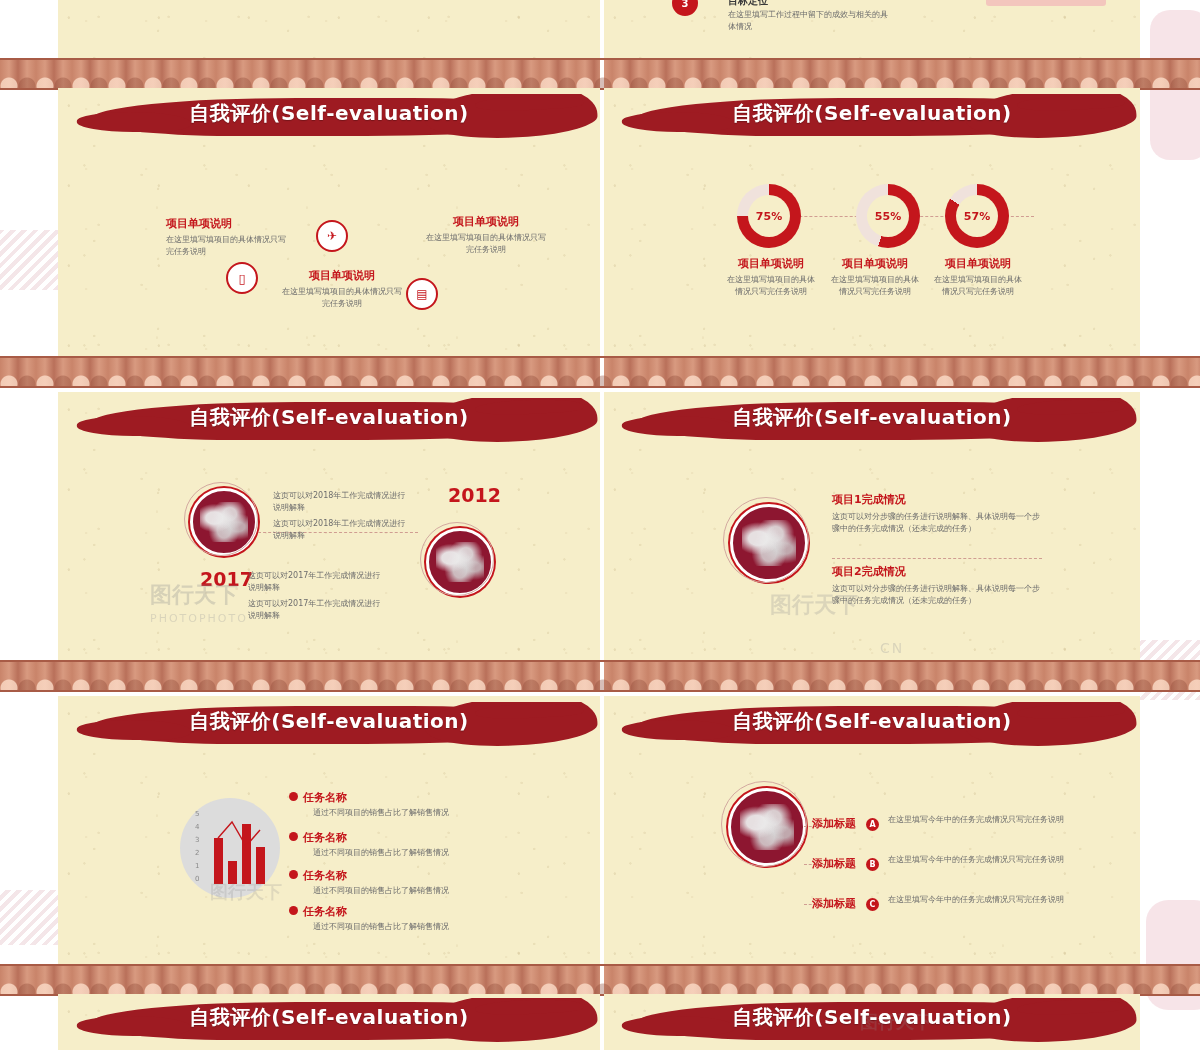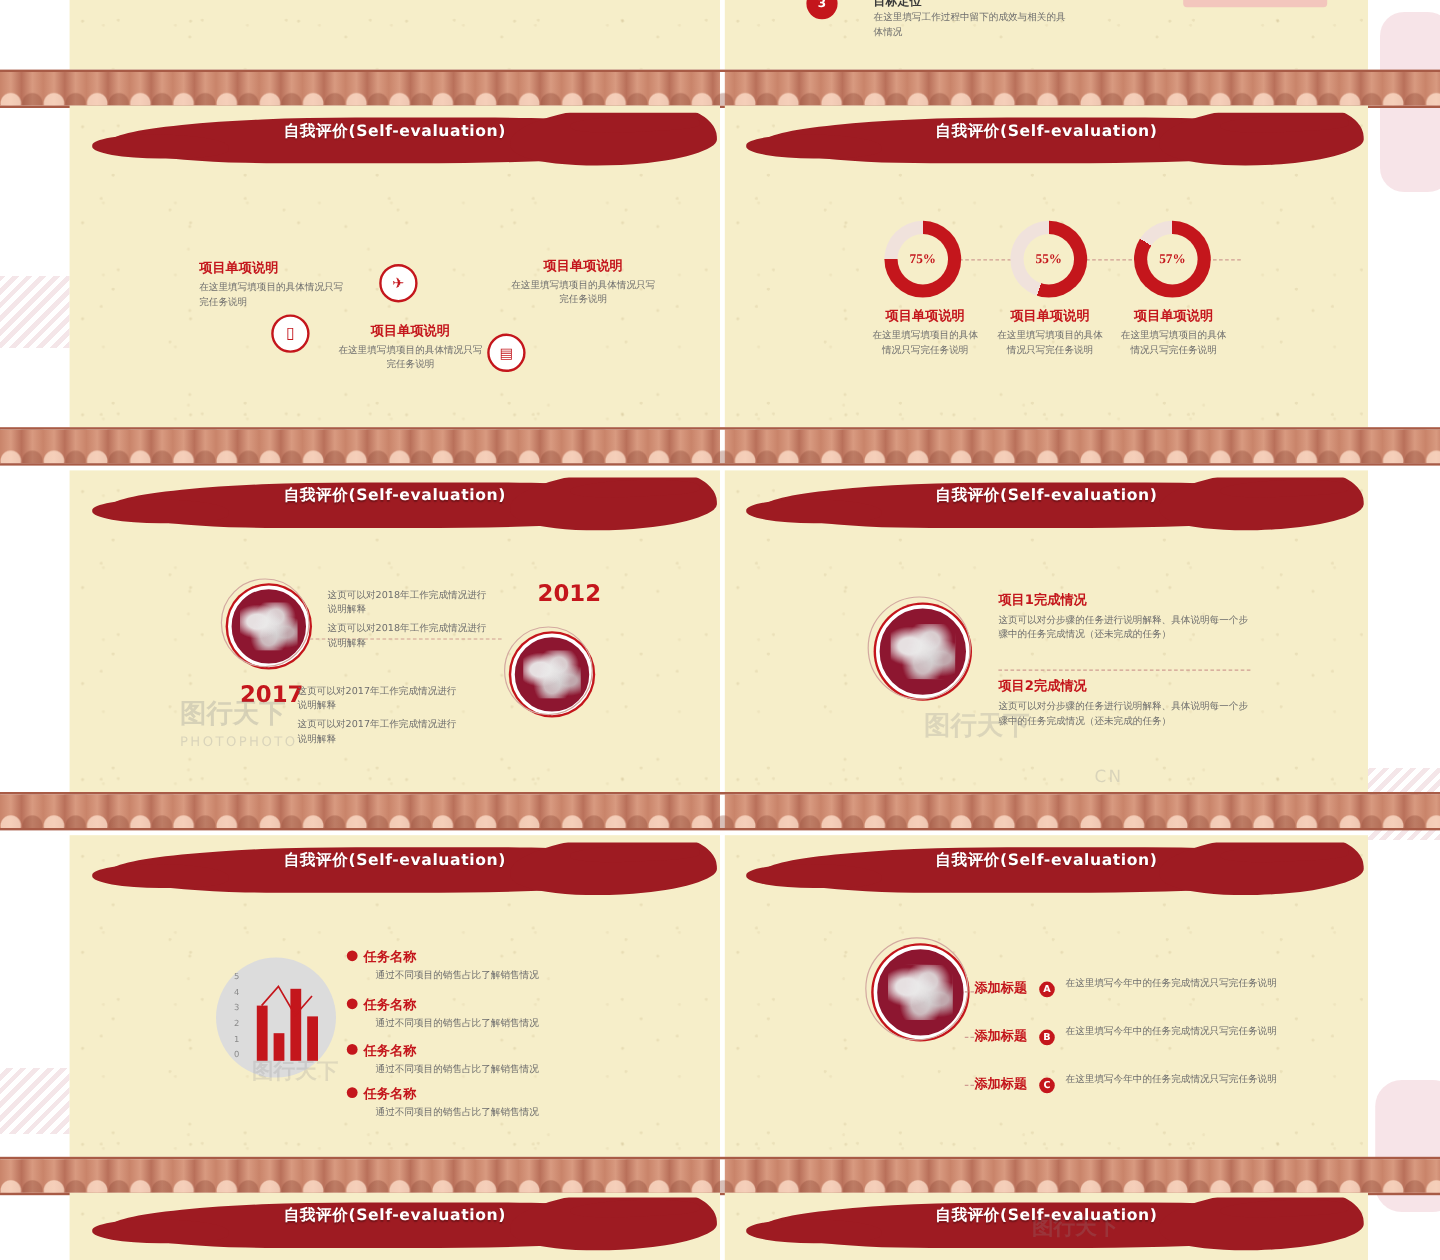--- a/index.html
+++ b/index.html
@@ -68,36 +68,36 @@
   .brush::after{
     content:"";position:absolute;left:-3%;top:14px;width:24%;height:20px;
     background:#9e1b22;border-radius:50% 60% 40% 55%;
   }
   .brush-tail{
     position:absolute;right:3%;top:2px;width:20%;height:14px;background:#9e1b22;
     border-radius:50% 70% 30% 60%;transform:rotate(-3deg);
   }
   .slide-title{
     position:absolute;left:0;width:100%;text-align:center;
-    font-size:13px;color:#fff;font-weight:600;letter-spacing:.5px;
+    font-size:20px;color:#fff;font-weight:600;letter-spacing:.5px;
     text-shadow:0 1px 1px rgba(0,0,0,.25);
     z-index:3;
   }
 
   
   .rtitle{color:#c4161c;font-weight:700;font-size:11px;}
   .rbody{color:#6d6d6d;font-size:8px;line-height:1.55;}
   .circ-icon{
     border-radius:50%;border:2px solid #c4161c;background:#fff;
     display:flex;align-items:center;justify-content:center;color:#c4161c;
   }
   .dash{border-top:1px dashed #d09d92;}
 
   
-  .donut{position:relative;border-radius:50%;font-family:Liberation Serif, serif;}
+  .donut{position:relative;border-radius:50%;}
   .donut .hole{
     position:absolute;border-radius:50%;background:#f6eec9;
     display:flex;align-items:center;justify-content:center;
     color:#c4161c;font-size:11px;font-weight:700;
   }
 
   
   .medallion{
     position:relative;border-radius:50%;
     background:#8d1630;
@@ -211,21 +211,21 @@
     <div class="dash" style="position:absolute;left:150px;top:128px;width:280px;"></div>
 
     <div class="donut" style="position:absolute;left:133px;top:96px;width:64px;height:64px;background:conic-gradient(#c4161c 0 75%, #f0e2dc 75% 100%);">
       <div class="hole" style="left:11px;top:11px;width:42px;height:42px;">75%</div>
     </div>
     <div style="position:absolute;left:122px;top:168px;width:90px;text-align:center;">
       <div class="rtitle">项目单项说明</div>
       <div class="rbody" style="margin-top:3px;">在这里填写填项目的具体情况只写完任务说明</div>
     </div>
 
-    <div class="donut" style="position:absolute;left:238px;top:96px;width:64px;height:64px;background:conic-gradient(#c4161c 0 55%, #f0e2dc 55% 100%);">
+    <div class="donut" style="position:absolute;left:252px;top:96px;width:64px;height:64px;background:conic-gradient(#c4161c 0 55%, #f0e2dc 55% 100%);">
       <div class="hole" style="left:11px;top:11px;width:42px;height:42px;">55%</div>
     </div>
     <div style="position:absolute;left:226px;top:168px;width:90px;text-align:center;">
       <div class="rtitle">项目单项说明</div>
       <div class="rbody" style="margin-top:3px;">在这里填写填项目的具体情况只写完任务说明</div>
     </div>
 
     <div class="donut" style="position:absolute;left:341px;top:96px;width:64px;height:64px;background:conic-gradient(#c4161c 0 84%, #f0e2dc 84% 100%);">
       <div class="hole" style="left:11px;top:11px;width:42px;height:42px;">57%</div>
     </div>
@@ -415,21 +415,21 @@
   </div>
 
   <div class="wm" style="left:150px;top:580px;">
     <div class="wm-cn">图行天下</div>
     <div class="wm-text" style="margin-top:2px;">PHOTOPHOTO</div>
   </div>
   <div class="wm" style="left:770px;top:590px;opacity:.25;">
     <div class="wm-cn">图行天下</div>
   </div>
   <div class="wm" style="left:880px;top:640px;opacity:.3;">
-    <div class="wm-text" style="font-size:14px;margin-left:32px;">CN</div>
+    <div class="wm-text" style="font-size:14px;">CN</div>
   </div>
   <div class="wm" style="left:210px;top:880px;opacity:.22;">
     <div class="wm-cn" style="font-size:18px;">图行天下</div>
   </div>
   <div class="wm" style="left:860px;top:1010px;opacity:.22;">
     <div class="wm-cn" style="font-size:18px;">图行天下</div>
   </div>
 
 </div>
 

